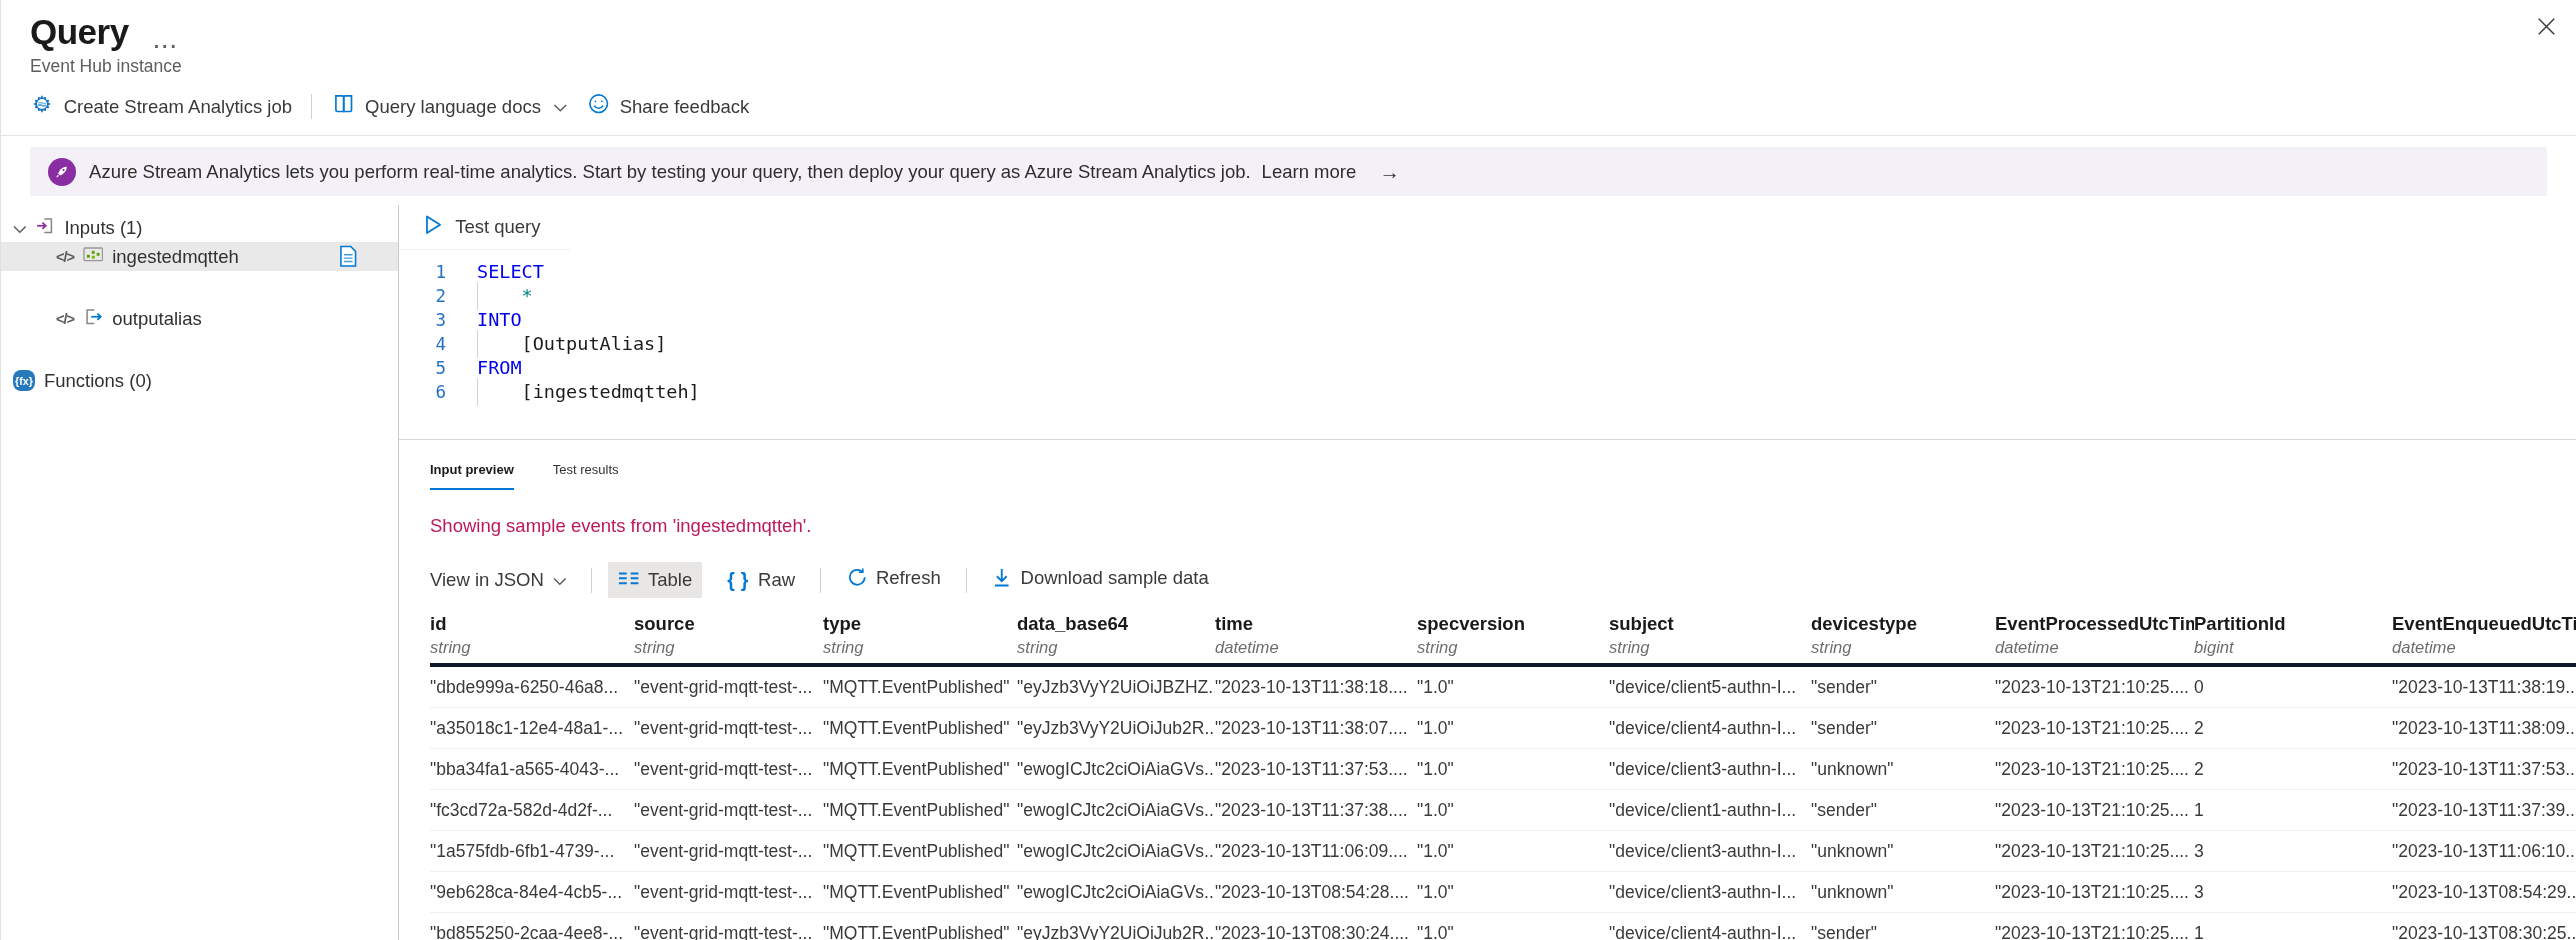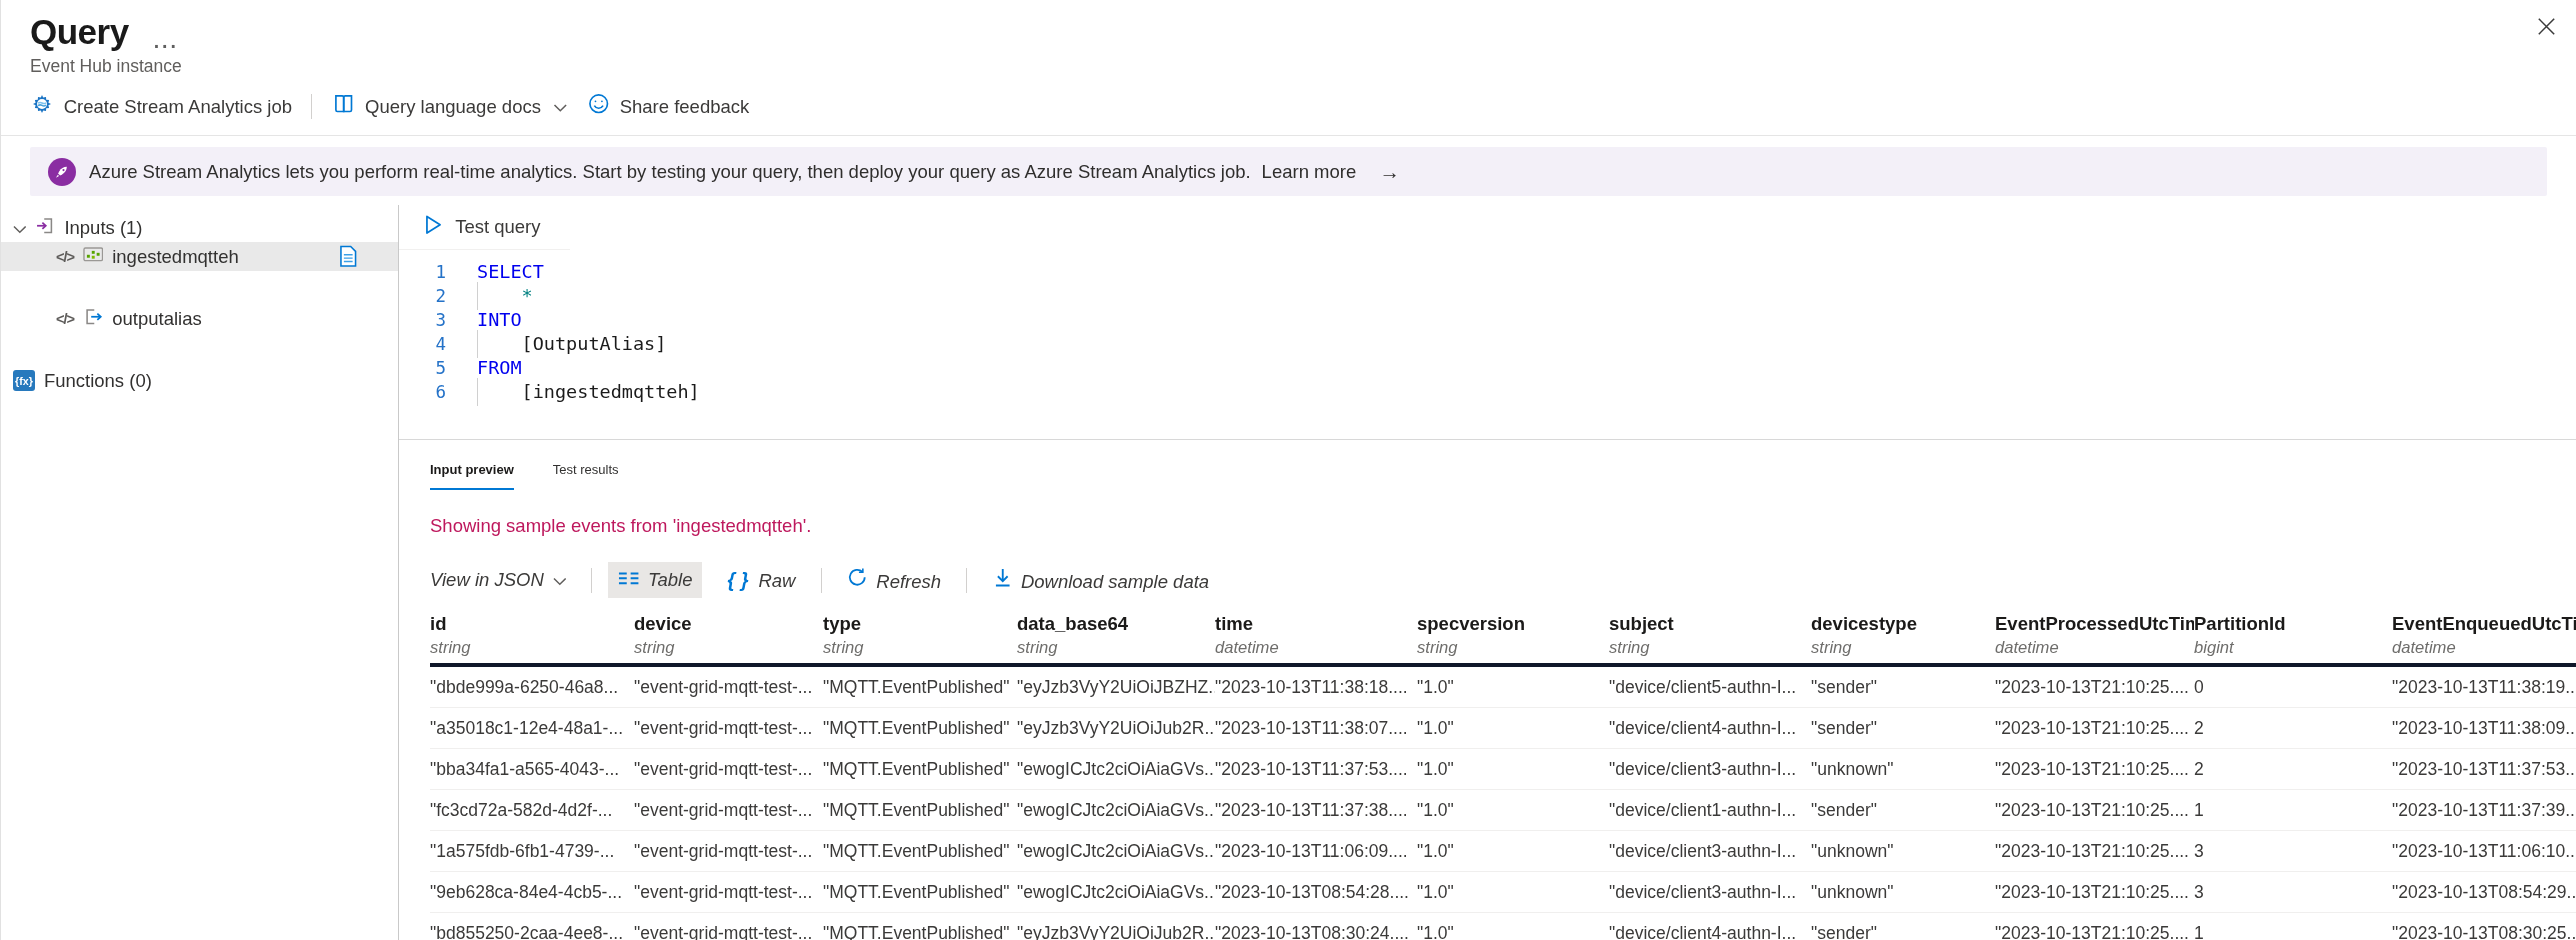--- a/index.html
+++ b/index.html
@@ -35,21 +35,21 @@
   
   .content { display:flex; height:749px; margin-top:8.8px; }
   .sidebar { width:398px; border-right:1px solid #c9c9c9; padding-top:7.8px; flex:0 0 auto; }
   .tree-row { display:flex; align-items:center; gap:8.8px; height:29px; padding-left:11.7px;
     font-size:18.5px; color:#323130; cursor:pointer; }
   .tree-child { padding-left:55px; height:29px; }
   .tree-child.selected { background:#e9e9e9; height:29px; }
   .code-glyph { font-size:14.6px; font-weight:700; color:#5d5b59; letter-spacing:-1px; }
   .doc-icon-right { margin-left:auto; margin-right:41px; display:flex; }
   .fx-badge { width:22.4px; height:20.5px; background:#2779bd; color:#fff; font-size:10.7px; font-weight:700;
-    display:flex; align-items:center; justify-content:center; border-radius:3px; } .gap-md { height:33px; }
+    display:flex; align-items:center; justify-content:center; border-radius:8px; } .gap-md { height:33px; }
 
   
   .main { flex:1 1 auto; display:flex; flex-direction:column; min-width:0; }
   .editor-sec { height:244px; border-bottom:1px solid #d8d8d8; }
   .testquery-bar { height:45px; display:flex; align-items:center; gap:11.7px; padding-left:25px;
     border-bottom:1px solid #f1f0ef; font-size:18.5px; color:#3b3a39; cursor:pointer; width:max-content; padding-right:29px; }
   .code-area { padding-top:9.7px; }
   .code-line { display:flex; line-height:24px; font-family:"DejaVu Sans Mono", monospace; font-size:18.5px; }
   .ln { width:47px; text-align:right; color:#2472c8; flex:0 0 auto; font-size:17.5px; }
   .code-content { margin-left:31px; white-space:pre; position:relative; color:#1b1b1b; }
@@ -57,21 +57,21 @@
   .code-content.op { color:#008080; }
   .indent-guide { position:absolute; left:0; top:-1.9px; bottom:-1.9px; border-left:1px solid #d0d0d0; }
 
   
   .results { padding:21.4px 0 0 31px; flex:1 1 auto; min-width:0; }
   .tabs { display:flex; gap:39px; }
   .tab { font-size:13px; color:#323130; padding-bottom:11.7px; cursor:pointer; }
   .tab.active { font-weight:700; color:#1b1a19; border-bottom:2.9px solid #0078d4; }
   .caption { margin-top:25px; font-size:18.5px; color:#be185d; }
   .toolbar { margin-top:23.4px; display:flex; align-items:center; gap:15.6px; }
-  .tb-item { display:flex; align-items:flex-end; gap:8.8px; font-size:18.5px; color:#3b3a39; cursor:pointer; padding:6.8px 9.7px;font-style:italic; }
+  .tb-item { display:flex; align-items:flex-start; gap:8.8px; font-size:18.5px; color:#3b3a39; cursor:pointer; padding:6.8px 9.7px; }
   .tb-item.toggled { background:#e9e7e5; }
   .tb-sep { width:1px; height:25px; background:#d2d0ce; }
   .braces-glyph { color:#0078d4; font-size:19.5px; font-weight:700; letter-spacing:1px; }
 
   
   .tgrid { display:grid; grid-template-columns:204px 189px 194px 198px 202px 192px 202px 184px 199px 198px minmax(146px,1fr); }
   .table-wrap { margin-top:13.6px; }
   .th { padding-right:15.6px; overflow:hidden; white-space:nowrap; }
   .th-name { font-size:18.5px; font-weight:700; color:#1b1a19; }
   .th-type { font-size:16.6px; font-style:italic; color:#6e6d6b; margin-top:2.9px; }
@@ -299,21 +299,21 @@
         </div>
       </div>
 
       <div class="table-wrap">
         <div class="thead tgrid">
             <div class="th">
               <div class="th-name">id</div>
               <div class="th-type">string</div>
             </div>
             <div class="th">
-              <div class="th-name">device</div>
+              <div class="th-name">source</div>
               <div class="th-type">string</div>
             </div>
             <div class="th">
               <div class="th-name">type</div>
               <div class="th-type">string</div>
             </div>
             <div class="th">
               <div class="th-name">data_base64</div>
               <div class="th-type">string</div>
             </div>

